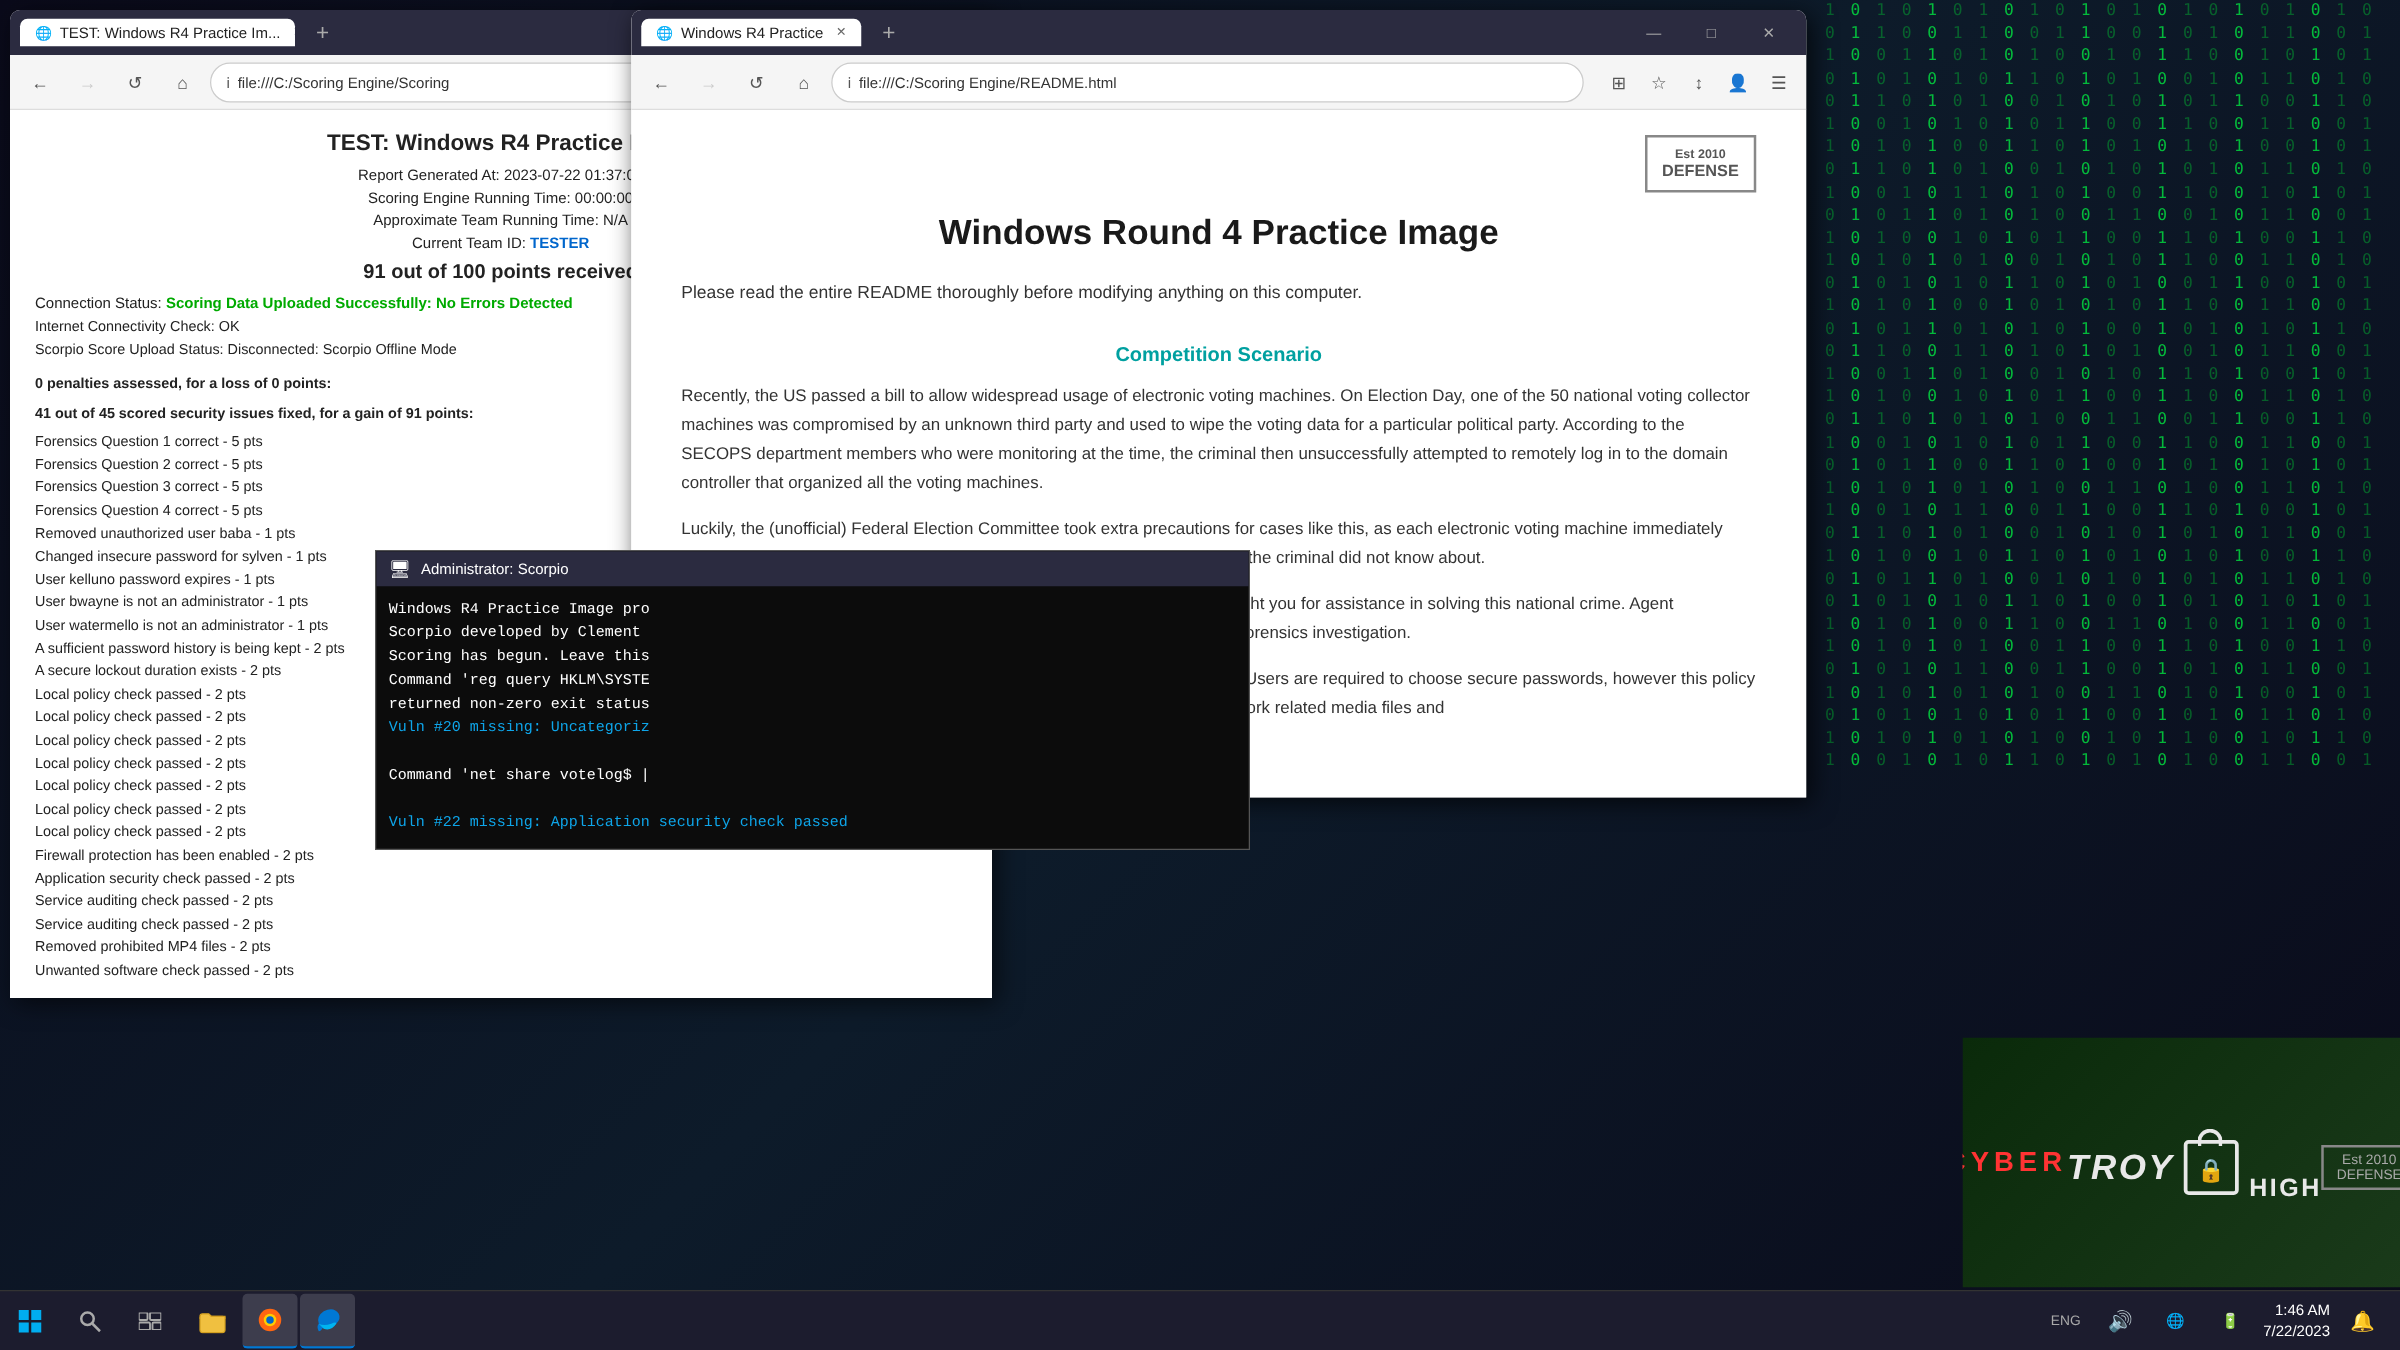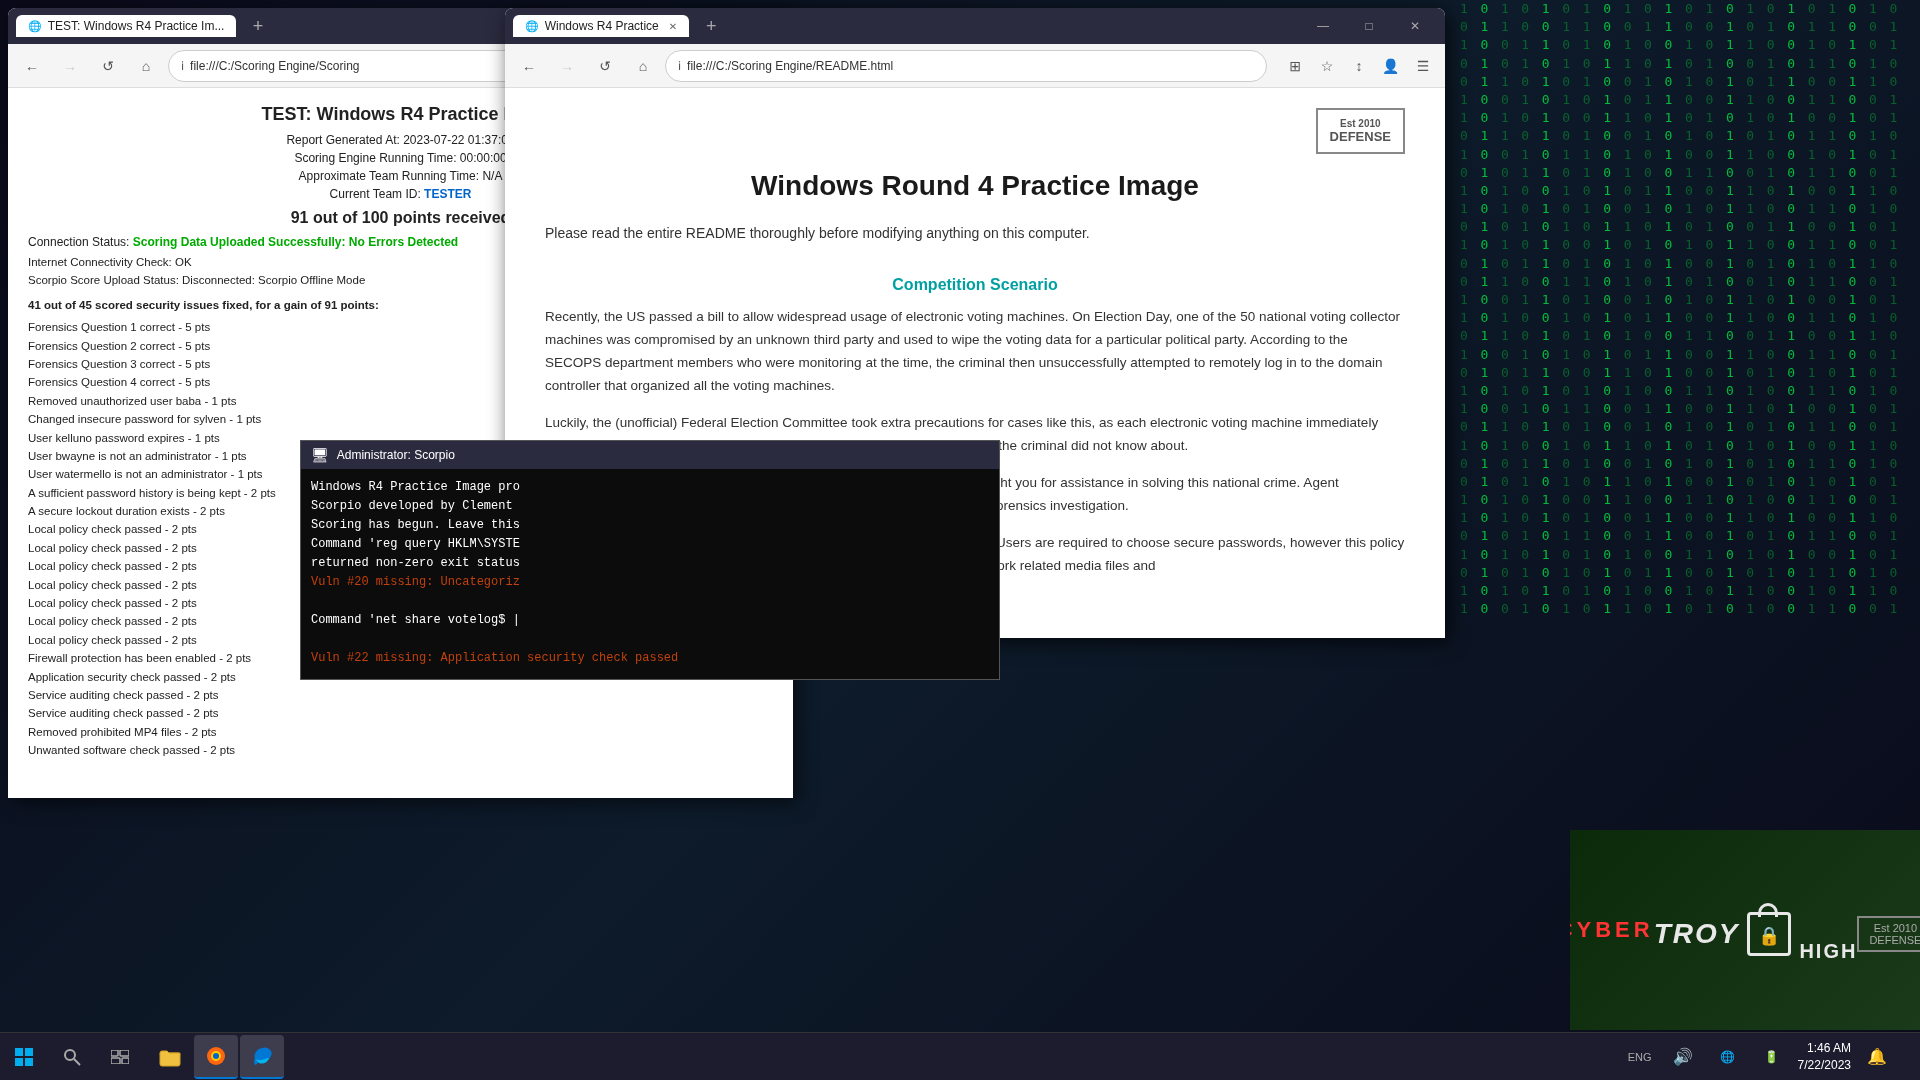--- a/index.html
+++ b/index.html
@@ -74,21 +74,21 @@
       justify-content: center;
       border-radius: 4px;
       cursor: pointer;
     }
     .taskbar-app.active { background: rgba(255,255,255,0.15); border-bottom: 2px solid #0078d4; }
     .taskbar-right {
       margin-left: auto;
       display: flex;
       align-items: center;
       gap: 8px;
-      padding-right: 25px;
+      padding-right: 12px;
       color: white;
       font-size: 12px;
     }
     .taskbar-time {
       text-align: right;
       line-height: 1.4;
     }
     .taskbar-icons {
       display: flex;
       gap: 8px;
@@ -344,21 +344,21 @@
     .terminal-body {
       padding: 8px 10px;
       font-family: 'Courier New', monospace;
       font-size: 12px;
       color: #fff;
       height: calc(100% - 28px);
       overflow: auto;
       line-height: 1.5;
     }
     .terminal-line { margin: 1px 0; }
-    .term-orange { color: #c2410c; }
+    .term-orange { color: #0ea5e9; }
 
     
     .cyber-logo {
       position: absolute;
       bottom: 50px;
       right: 0;
       width: 350px;
       height: 200px;
       z-index: 200;
       overflow: hidden;
@@ -598,20 +598,23 @@
         <span>Current Team ID:</span>
         <span class="tester-id">TESTER</span>
       </div>
       <div class="scoring-points">91 out of 100 points received</div>
       <div class="connection-status">
         <span>Connection Status:</span>
         <span class="status-green">Scoring Data Uploaded Successfully: No Errors Detected</span>
       </div>
       <div class="scoring-item status-ok">Internet Connectivity Check: OK</div>
       <div class="scoring-item">Scorpio Score Upload Status: Disconnected: Scorpio Offline Mode</div>
+      <div style="margin-top:8px;">
+        <div class="scoring-item penalty-text">0 penalties assessed, for a loss of 0 points:</div>
+      </div>
       <div style="margin-top:6px;">
         <div class="scoring-item security-issues">41 out of 45 scored security issues fixed, for a gain of 91 points:</div>
       </div>
       <div style="margin-top:4px;">
         <div class="scoring-item">Forensics Question 1 correct - 5 pts</div>
         <div class="scoring-item">Forensics Question 2 correct - 5 pts</div>
         <div class="scoring-item">Forensics Question 3 correct - 5 pts</div>
         <div class="scoring-item">Forensics Question 4 correct - 5 pts</div>
         <div class="scoring-item">Removed unauthorized user baba - 1 pts</div>
         <div class="scoring-item">Changed insecure password for sylven - 1 pts</div>

